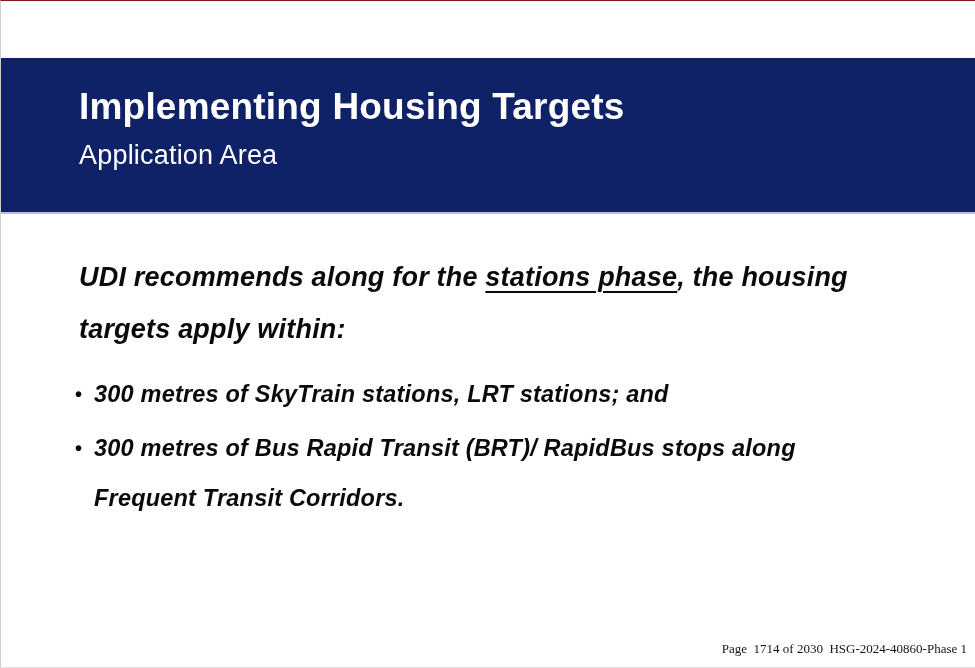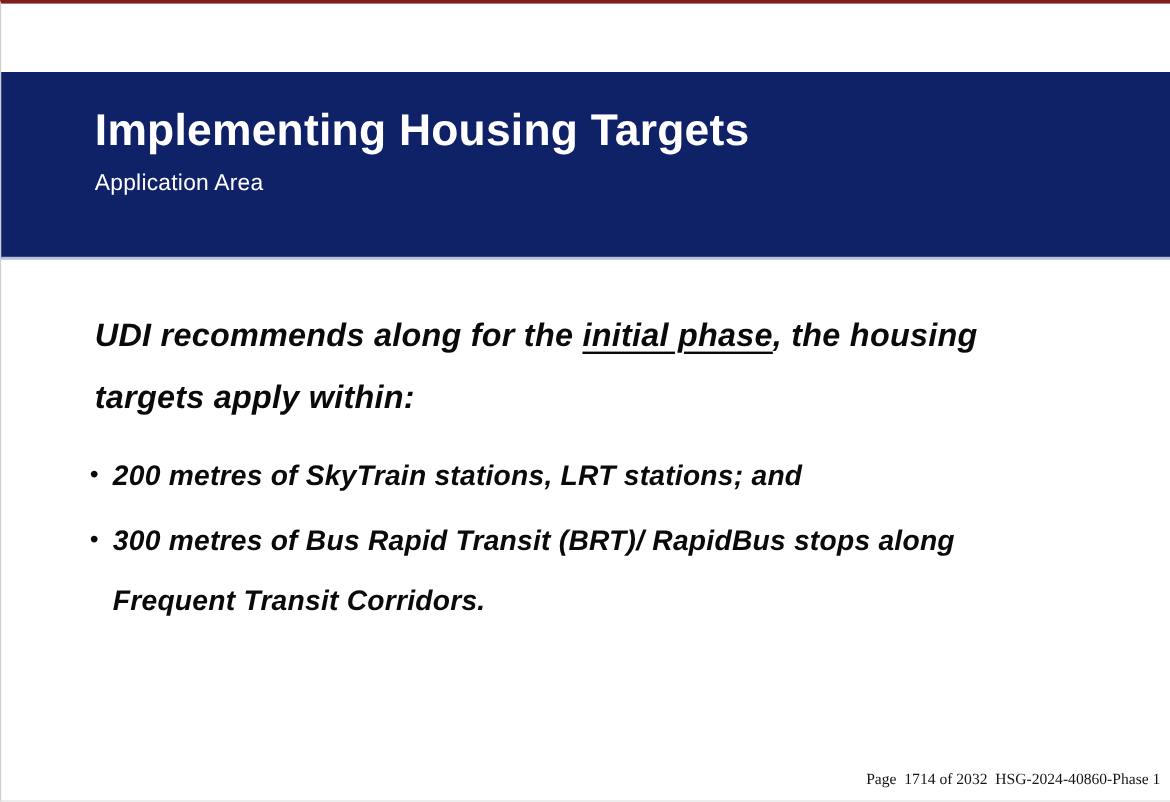--- a/index.html
+++ b/index.html
@@ -7,41 +7,41 @@
   body {
     font-family: "Liberation Sans", sans-serif;
     width: 975px; height: 668px;
     overflow: hidden;
   }
   .slide {
     position: relative;
     width: 975px; height: 668px;
     background: #ffffff;
     border-left: 1px solid #cfcfcf;
-    border-top: 3px solid #7f1d1d;
+    border-top: 1px solid #7f1d1d;
     border-bottom: 1px solid #e2e2e2;
   }
   .banner {
     position: absolute;
     top: 57px; left: 0; right: 0;
     height: 156px;
     background: #0f2167;
     border-bottom: 2px solid #b6c0de;
     color: #ffffff;
     padding: 28px 20px 0 78px;
   }
   .banner .title {
     font-size: 37px;
     font-weight: bold;
     line-height: 1.15;
     letter-spacing: 0.2px;
   }
   .banner .subtitle {
     margin-top: 11px;
-    font-size: 19px;
+    font-size: 27px;
     font-weight: 400;
     letter-spacing: 0.2px;
   }
   .content {
     position: absolute;
     left: 78px; top: 250px;
     width: 860px;
     color: #0a0a0a;
   }
   .lead {
@@ -92,29 +92,29 @@
 <body>
 
 <div class="slide">
 
   <div class="banner">
     <div class="title">Implementing Housing Targets</div>
     <div class="subtitle">Application Area</div>
   </div>
 
   <div class="content">
-    <p class="lead"><span>UDI recommends along for the </span><span class="u">initial phase</span><span>, the housing targets apply within:</span></p>
+    <p class="lead"><span>UDI recommends along for the </span><span class="u">stations phase</span><span>, the housing targets apply within:</span></p>
 
     <div class="bullets">
       <div class="bullet-row">
         <span class="bullet-marker">•</span>
-        <span class="bullet-text">200 metres of SkyTrain stations, LRT stations; and</span>
+        <span class="bullet-text">300 metres of SkyTrain stations, LRT stations; and</span>
       </div>
       <div class="bullet-row">
         <span class="bullet-marker">•</span>
         <span class="bullet-text">300 metres of Bus Rapid Transit (BRT)/ RapidBus stops along Frequent Transit Corridors.</span>
       </div>
     </div>
   </div>
 
-  <div class="footer">Page  1714 of 2032  HSG-2024-40860-Phase 1</div>
+  <div class="footer">Page  1714 of 2030  HSG-2024-40860-Phase 1</div>
 
 </div>
 
 </body></html>

